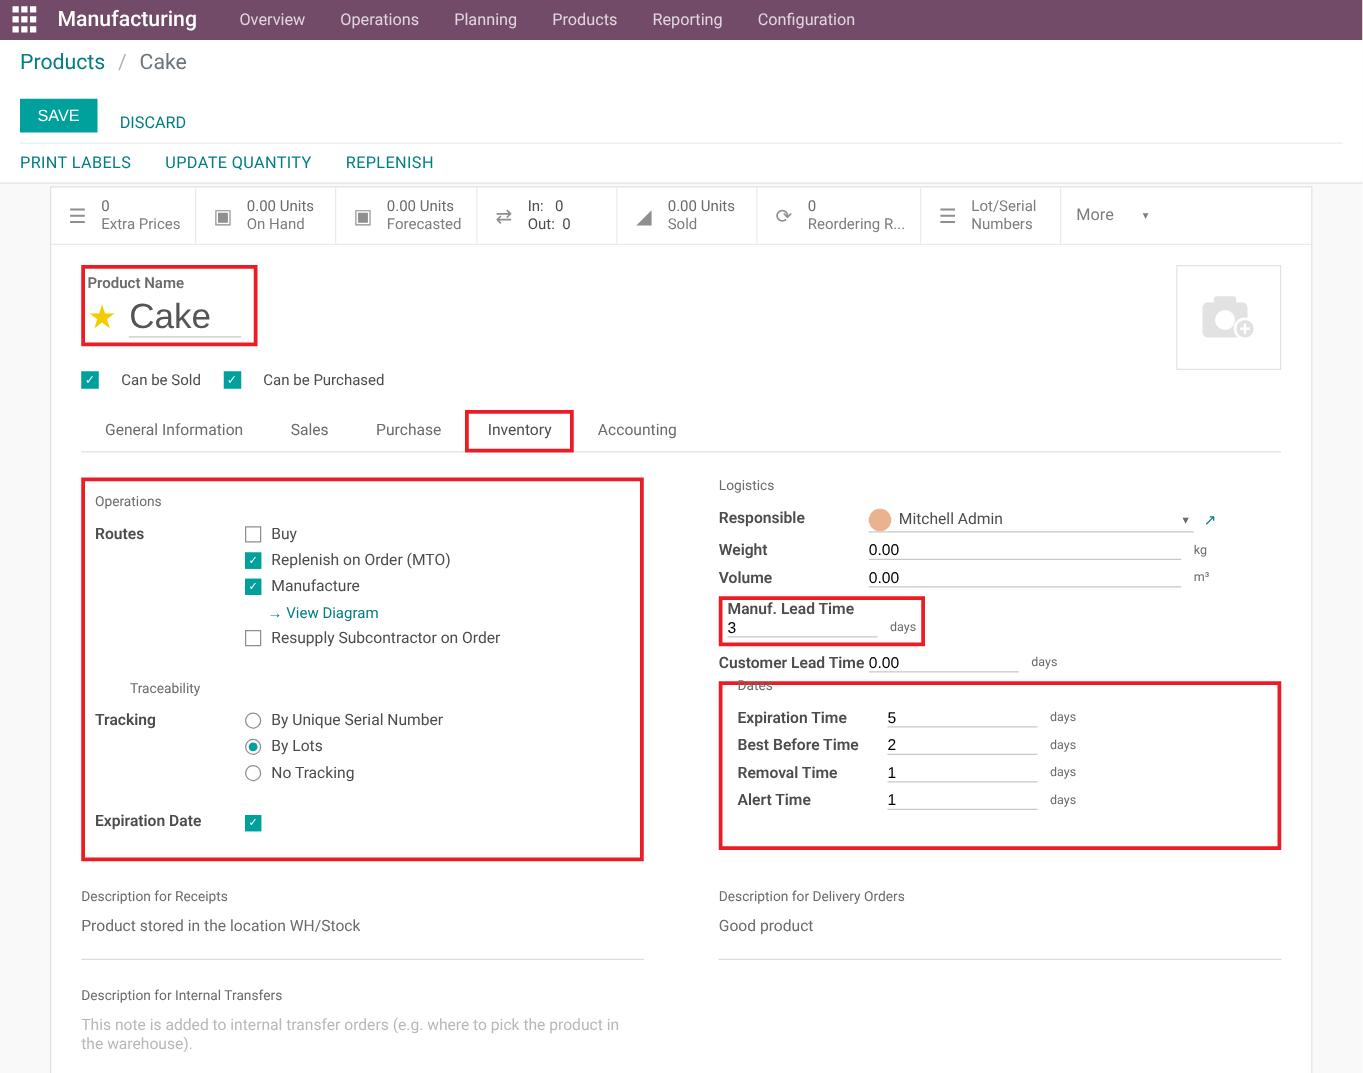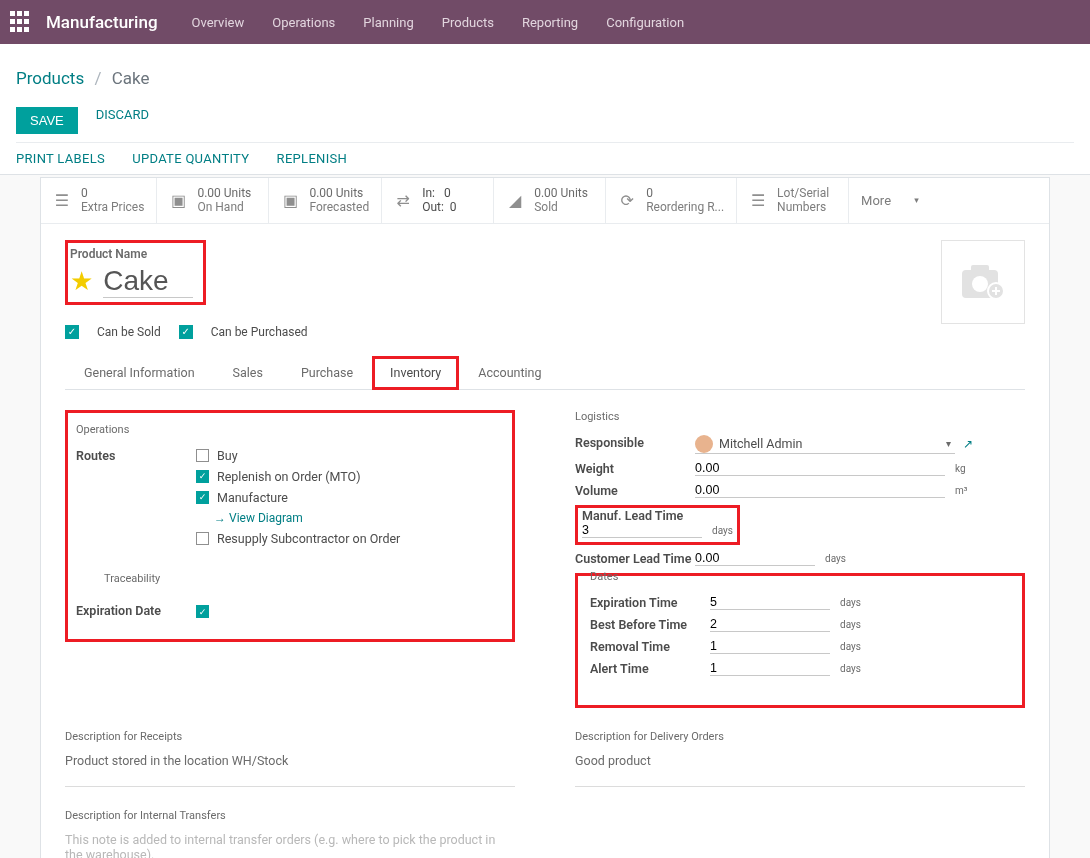--- a/index.html
+++ b/index.html
@@ -1,26 +1,26 @@
 <!DOCTYPE html>
 <html><head>
 <meta charset="utf-8">
 <style>
 * { box-sizing: border-box; margin: 0; padding: 0; }
 body { font-family: -apple-system, BlinkMacSystemFont, "Segoe UI", Roboto, sans-serif; font-size: 13px; color: #4c4c4c; background: #f9f9f9; }
-.topbar { background: #714b67; color: #fff; height: 44px; display: flex; align-items: center; padding: 0 10px; }
+.topbar { background: #714b67; color: #fff; height: 32px; display: flex; align-items: center; padding: 0 10px; }
 .topbar .apps-icon { width: 22px; height: 22px; display: flex; flex-wrap: wrap; gap: 2px; margin-right: 14px; }
 .topbar .apps-icon span { width: 5px; height: 5px; background: #fff; }
 .topbar .app-title { font-size: 17px; font-weight: 500; margin-right: 34px; }
 .topbar .nav-item { color: #e2d5de; margin-right: 28px; font-size: 13px; cursor: pointer; }
-.subhead { background: #fff; border-bottom: 1px solid #dee2e6; padding: 24px 16px 0 16px; }
+.subhead { background: #fff; border-bottom: 1px solid #dee2e6; padding: 8px 16px 0 16px; }
 .breadcrumb { font-size: 17px; color: #6c757d; margin-bottom: 8px; }
 .breadcrumb a { color: #017e84; text-decoration: none; }
 .breadcrumb span.sep { margin: 0 6px; color: #adb5bd; }
-.btns-row { display: flex; align-items: flex-start; gap: 18px; margin-bottom: 8px; margin-top: 19px; }
+.btns-row { display: flex; align-items: flex-end; gap: 18px; margin-bottom: 8px; margin-top: 19px; }
 .btn-save { background: #00a09d; color: #fff; border: none; padding: 6px 14px; font-size: 13px; font-weight: 500; cursor: pointer; }
 .btn-link { color: #017e84; font-size: 13px; cursor: pointer; }
 .toolbar2 { border-top: 1px solid #e9ecef; padding: 8px 0; }
 .toolbar2 .btn-link { margin-right: 24px; font-size: 13px; font-weight: 400; letter-spacing: 0.3px; }
 .sheet-wrap { max-width: 1030px; margin: 0 auto; padding: 0 10px; }
 .sheet { background: #fff; border: 1px solid #dee2e6; margin-top: 2px; }
 .stat-btns { display: flex; border-bottom: 1px solid #e9ecef; }
 .stat-btn { border-right: 1px solid #e9ecef; padding: 8px 12px; display: flex; align-items: center; gap: 10px; min-width: 112px; cursor: pointer; }
 .stat-btn:last-child { border-right: none; }
 .stat-btn .ico { width: 18px; height: 18px; color: #8f8f8f; display:flex; align-items:center; justify-content:center; font-size:16px; }
@@ -229,20 +229,37 @@
               <div class="opt-line" style="margin-left:18px; margin-top:4px;">
                     <span class="link-sm"><span>→</span> <span>View Diagram</span></span>
                   </div>
               <div class="opt-line">
                     <span class="chk-sq"></span>
                     <span>Resupply Subcontractor on Order</span>
                   </div>
             </div>
           </div>
           <div class="section-ttl" style="margin-top:20px;margin-left:28px;">Traceability</div>
+          <div class="field-row">
+            <div class="lbl">Tracking</div>
+            <div class="ctrl">
+              <div class="opt-line">
+                    <span class="rad"></span>
+                    <span>By Unique Serial Number</span>
+                  </div>
+              <div class="opt-line">
+                    <span class="rad on"></span>
+                    <span>By Lots</span>
+                  </div>
+              <div class="opt-line">
+                    <span class="rad"></span>
+                    <span>No Tracking</span>
+                  </div>
+            </div>
+          </div>
           <div class="field-row" style="margin-top:18px;">
             <div class="lbl">Expiration Date</div>
             <div class="ctrl"><span class="chk-sq on">✓</span></div>
           </div>
         </div>
       </div>
 
       <div class="col">
         <div class="section-ttl">Logistics</div>
         <div class="field-row">

